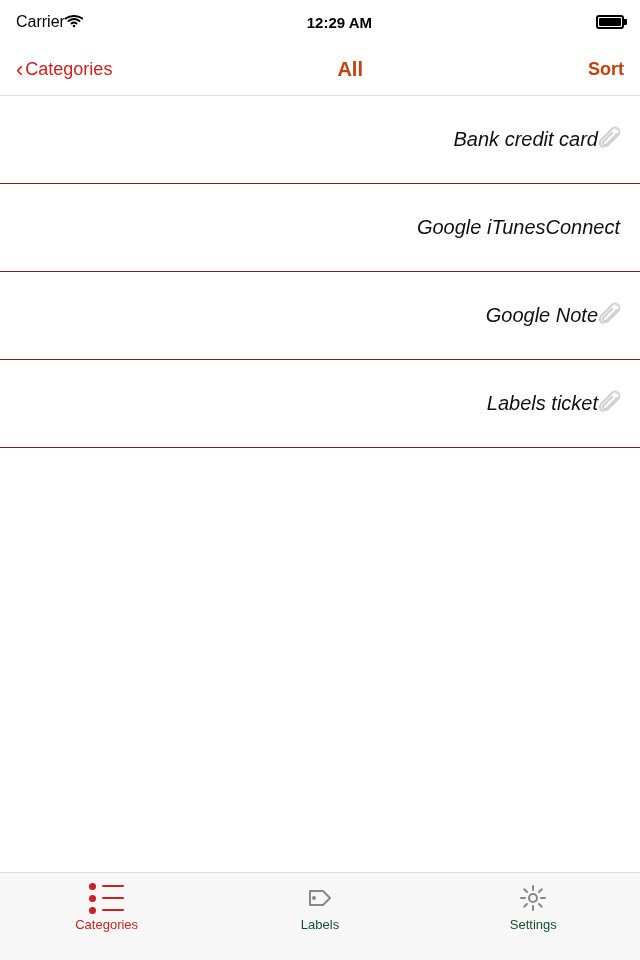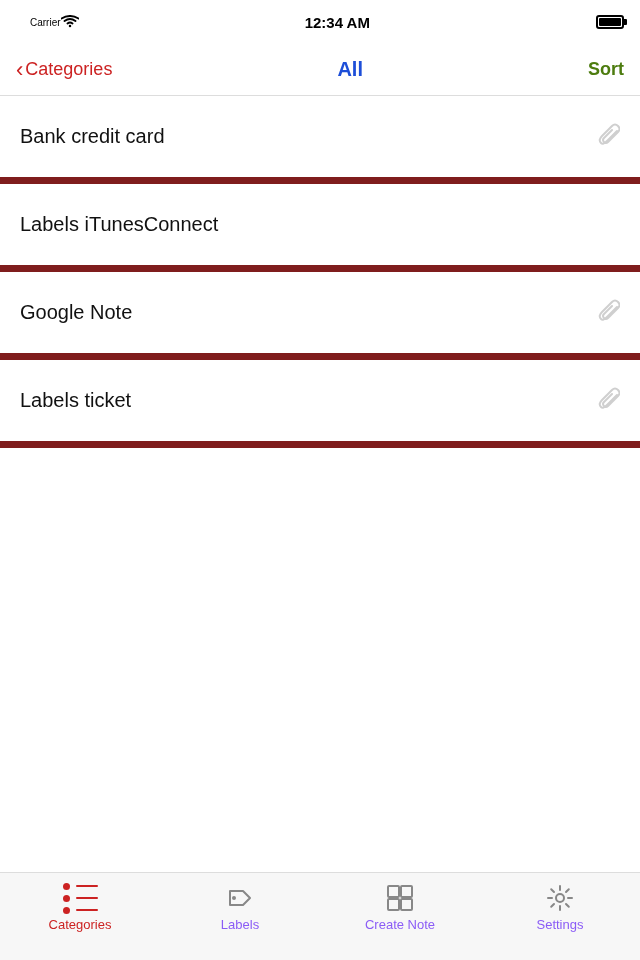--- a/index.html
+++ b/index.html
@@ -16,26 +16,25 @@
     
     .status-bar {
       height: 44px;
       display: flex;
       align-items: center;
       justify-content: space-between;
       padding: 0 16px;
       background: #fff;
     }
     .status-carrier {
-      font-size: 10px;
+      font-size: 16px;
       font-weight: 500;
       color: #000;
       display: flex;
       align-items: center;
-      margin-left: 14px;
     }
     .status-time {
       font-size: 15px;
       font-weight: 600;
       color: #000;
     }
     .battery-container {
       display: flex;
       align-items: center;
     }
@@ -90,43 +89,44 @@
       line-height: 1;
       color: #cc2222;
     }
     .nav-back-label {
       font-size: 18px;
       color: #cc2222;
     }
     .nav-title {
       font-size: 20px;
       font-weight: 700;
-      color: #1d4ed8;
+      color: #c2410c;
     }
     .nav-sort {
       font-size: 18px;
       font-weight: 700;
-      color: #4d7c0f;
+      color: #c2410c;
       cursor: pointer;
     }
 
     
     .list {
       flex: 1;
       background: #fff;
       overflow-y: auto;
     }
     .list-item {
       display: flex;
       align-items: center;
-      justify-content: space-between;
+      justify-content: flex-end;
       padding: 0 20px;
       height: 88px;
-      border-bottom: 7px solid #7f1d1d;
+      border-bottom: 1px solid #7f1d1d;
       cursor: pointer;
+      font-style: italic;
     }
     .list-item-label {
       font-size: 20px;
       color: #111;
       font-weight: 400;
     }
     .paperclip-icon {
       color: #bbb;
       font-size: 22px;
       opacity: 0.7;
@@ -156,21 +156,21 @@
     }
     .tab-icon {
       width: 36px;
       height: 30px;
       display: flex;
       align-items: center;
       justify-content: center;
     }
     .tab-label {
       font-size: 13px;
-      color: #8b5cf6;
+      color: #14532d;
     }
     .tab-item.active .tab-label {
       color: #cc2222;
     }
 
     
     .categories-icon {
       display: flex;
       flex-direction: column;
       gap: 5px;
@@ -223,21 +223,21 @@
 <div class="status-bar">
   <div class="status-carrier">
     <span>Carrier</span>
     <svg width="18" height="14" viewBox="0 0 18 14">
       <path d="M9 11 Q9 11 9 11" stroke="#000" stroke-width="2.5" stroke-linecap="round" fill="none"></path>
       <path d="M6.5 8.5 Q9 6.5 11.5 8.5" stroke="#000" stroke-width="2" fill="none" stroke-linecap="round"></path>
       <path d="M3.5 6 Q9 2 14.5 6" stroke="#000" stroke-width="2" fill="none" stroke-linecap="round"></path>
       <path d="M0.5 3.5 Q9 -1.5 17.5 3.5" stroke="#000" stroke-width="2" fill="none" stroke-linecap="round"></path>
     </svg>
   </div>
-  <span class="status-time">12:34 AM</span>
+  <span class="status-time">12:29 AM</span>
   <div class="battery-container">
     <div class="battery-icon">
       <div class="battery-fill"></div>
     </div>
   </div>
 </div>
 
 <div class="nav-bar">
   <div class="nav-back">
     <span class="nav-back-chevron">‹</span>
@@ -250,21 +250,21 @@
 <div class="main-content">
   <div class="list" id="notes-list">
 
   <div class="list-item">
         <span class="list-item-label">Bank credit card</span>
         <span class="paperclip-icon"><svg width="22" height="26" viewBox="0 0 22 26" fill="none" stroke="#bbb" stroke-width="2" stroke-linecap="round" stroke-linejoin="round">
         <path d="M19 10 L9 20 Q5 24 3 22 Q0 19 4 15 L14 5 Q17 2 20 5 Q23 8 20 11 L10 21 Q8 23 6 21 Q4 19 6 17 L14 9"></path>
       </svg></span>
       </div>
       <div class="list-item">
-        <span class="list-item-label">Labels iTunesConnect</span>
+        <span class="list-item-label">Google iTunesConnect</span>
       </div>
       <div class="list-item">
         <span class="list-item-label">Google Note</span>
         <span class="paperclip-icon"><svg width="22" height="26" viewBox="0 0 22 26" fill="none" stroke="#bbb" stroke-width="2" stroke-linecap="round" stroke-linejoin="round">
         <path d="M19 10 L9 20 Q5 24 3 22 Q0 19 4 15 L14 5 Q17 2 20 5 Q23 8 20 11 L10 21 Q8 23 6 21 Q4 19 6 17 L14 9"></path>
       </svg></span>
       </div>
       <div class="list-item">
         <span class="list-item-label">Labels ticket</span>
         <span class="paperclip-icon"><svg width="22" height="26" viewBox="0 0 22 26" fill="none" stroke="#bbb" stroke-width="2" stroke-linecap="round" stroke-linejoin="round">
@@ -299,31 +299,20 @@
   <div class="tab-item">
     <div class="tab-icon labels-icon">
       <svg viewBox="0 0 30 30" fill="none" stroke="#888" stroke-width="2" stroke-linecap="round" stroke-linejoin="round">
         <path d="M5 8 L18 8 L25 15 L18 22 L5 22 Z"></path>
         <circle cx="9" cy="15" r="2" fill="#888" stroke="none"></circle>
       </svg>
     </div>
     <span class="tab-label">Labels</span>
   </div>
 
-  <div class="tab-item">
-    <div class="tab-icon create-note-icon">
-      <svg viewBox="0 0 30 30" fill="none" stroke="#888" stroke-width="2" stroke-linecap="round" stroke-linejoin="round">
-        <rect x="3" y="3" width="11" height="11" rx="1"></rect>
-        <rect x="16" y="3" width="11" height="11" rx="1"></rect>
-        <rect x="3" y="16" width="11" height="11" rx="1"></rect>
-        <rect x="16" y="16" width="11" height="11" rx="1"></rect>
-      </svg>
-    </div>
-    <span class="tab-label">Create Note</span>
-  </div>
 
   <div class="tab-item">
     <div class="tab-icon settings-icon">
       <svg viewBox="0 0 30 30" fill="none" stroke="#888" stroke-width="2" stroke-linecap="round" stroke-linejoin="round">
         <circle cx="15" cy="15" r="4"></circle>
         <path d="M15 3 L15 7"></path>
         <path d="M15 23 L15 27"></path>
         <path d="M3 15 L7 15"></path>
         <path d="M23 15 L27 15"></path>
         <path d="M6.2 6.2 L9 9"></path>

